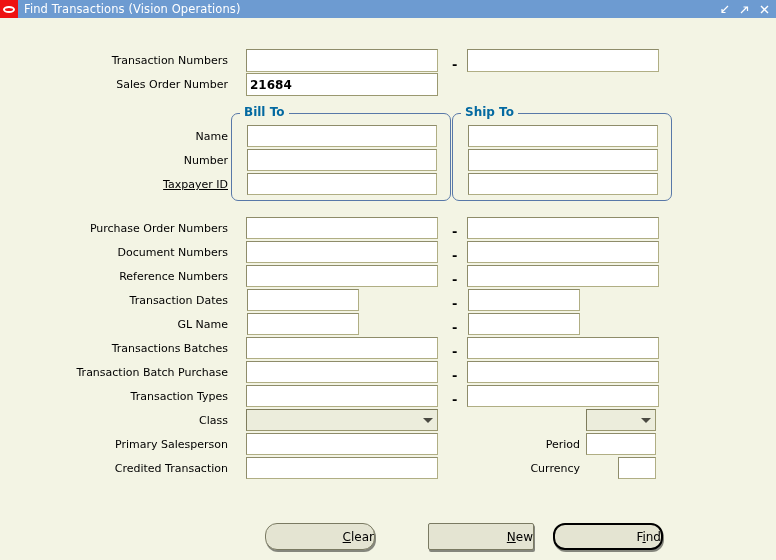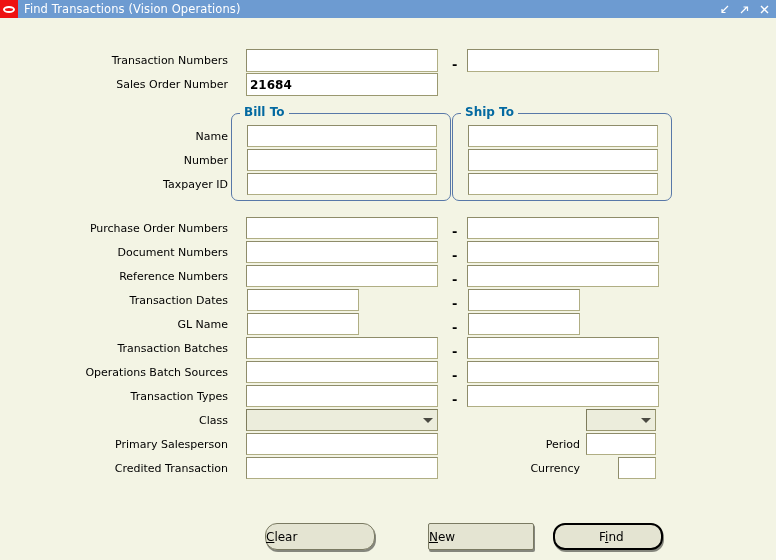--- a/index.html
+++ b/index.html
@@ -150,21 +150,21 @@
     position: absolute;
     background: #e4e4d2;
     border: 1px solid #7a7a62;
     border-radius: 12px;
     box-sizing: border-box;
     font-family: "DejaVu Sans", "Liberation Sans", sans-serif;
     font-size: 12px;
     color: #000000;
     display: flex;
     align-items: center;
-    justify-content: flex-start;
+    justify-content: flex-end;
     box-shadow: 1px 2px 0 rgba(0,0,0,0.45);
     cursor: pointer;
   }
   .btn.square { border-radius: 2px; }
   .btn.default {
     border: 2px solid #000000;
     border-radius: 12px;
     padding-left: 44px;
   }
   .btn u { text-decoration: underline; }
@@ -208,21 +208,21 @@
 
   <div class="group" style="left:231px; top:95px; width:220px; height:88px;"></div>
   <div class="group-title" style="left:240px; top:88px;">Bill To</div>
 
   <div class="lbl" style="left:60px; top:112px; width:168px;">Name</div>
   <div class="fld" style="left:247px; top:107px; width:190px; height:22px;"></div>
 
   <div class="lbl" style="left:60px; top:136px; width:168px;">Number</div>
   <div class="fld" style="left:247px; top:131px; width:190px; height:22px;"></div>
 
-  <div class="lbl" style="left:60px; top:160px; width:168px;">Taxpayer ID</div>
+  <div class="lbl" style="left:60px; top:160px; width:168px;text-decoration:underline;">Taxpayer ID</div>
   <div class="fld" style="left:247px; top:155px; width:190px; height:22px;"></div>
 
   <div class="group" style="left:452px; top:95px; width:220px; height:88px;"></div>
   <div class="group-title" style="left:461px; top:88px;">Ship To</div>
 
   <div class="fld" style="left:468px; top:107px; width:190px; height:22px;"></div>
   <div class="fld" style="left:468px; top:131px; width:190px; height:22px;"></div>
   <div class="fld" style="left:468px; top:155px; width:190px; height:22px;"></div>
 
   <div class="lbl" style="left:60px; top:204px; width:168px;">Purchase Order Numbers</div>
@@ -243,26 +243,26 @@
   <div class="lbl" style="left:60px; top:276px; width:168px;">Transaction Dates</div>
   <div class="fld" style="left:247px; top:271px; width:112px; height:22px;"></div>
   <div class="dash" style="left:452px; top:281px;">-</div>
   <div class="fld" style="left:468px; top:271px; width:112px; height:22px;"></div>
 
   <div class="lbl" style="left:60px; top:300px; width:168px;">GL Name</div>
   <div class="fld" style="left:247px; top:295px; width:112px; height:22px;"></div>
   <div class="dash" style="left:452px; top:305px;">-</div>
   <div class="fld" style="left:468px; top:295px; width:112px; height:22px;"></div>
 
-  <div class="lbl" style="left:60px; top:324px; width:168px;">Transaction Batches</div>
+  <div class="lbl" style="left:60px; top:324px; width:168px;">Transactions Batches</div>
   <div class="fld" style="left:246px; top:319px; width:192px; height:22px;"></div>
   <div class="dash" style="left:452px; top:329px;">-</div>
   <div class="fld" style="left:467px; top:319px; width:192px; height:22px;"></div>
 
-  <div class="lbl" style="left:50px; top:348px; width:178px;">Operations Batch Sources</div>
+  <div class="lbl" style="left:50px; top:348px; width:178px;">Transaction Batch Purchase</div>
   <div class="fld" style="left:246px; top:343px; width:192px; height:22px;"></div>
   <div class="dash" style="left:452px; top:353px;">-</div>
   <div class="fld" style="left:467px; top:343px; width:192px; height:22px;"></div>
 
   <div class="lbl" style="left:60px; top:372px; width:168px;">Transaction Types</div>
   <div class="fld" style="left:246px; top:367px; width:192px; height:22px;"></div>
   <div class="dash" style="left:452px; top:377px;">-</div>
   <div class="fld" style="left:467px; top:367px; width:192px; height:22px;"></div>
 
   <div class="lbl" style="left:60px; top:396px; width:168px;">Class</div>

